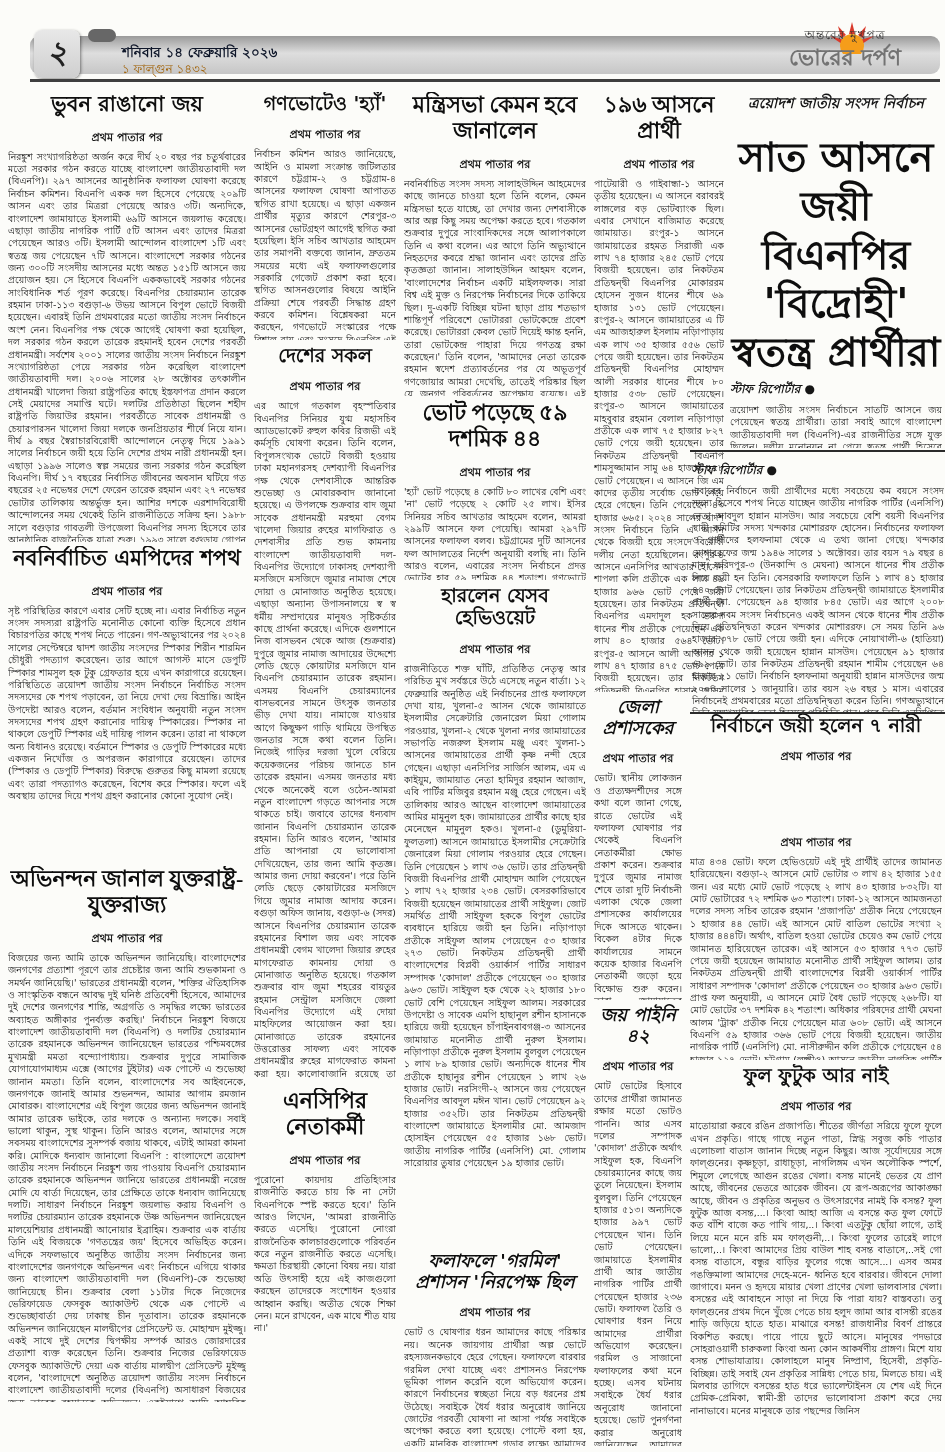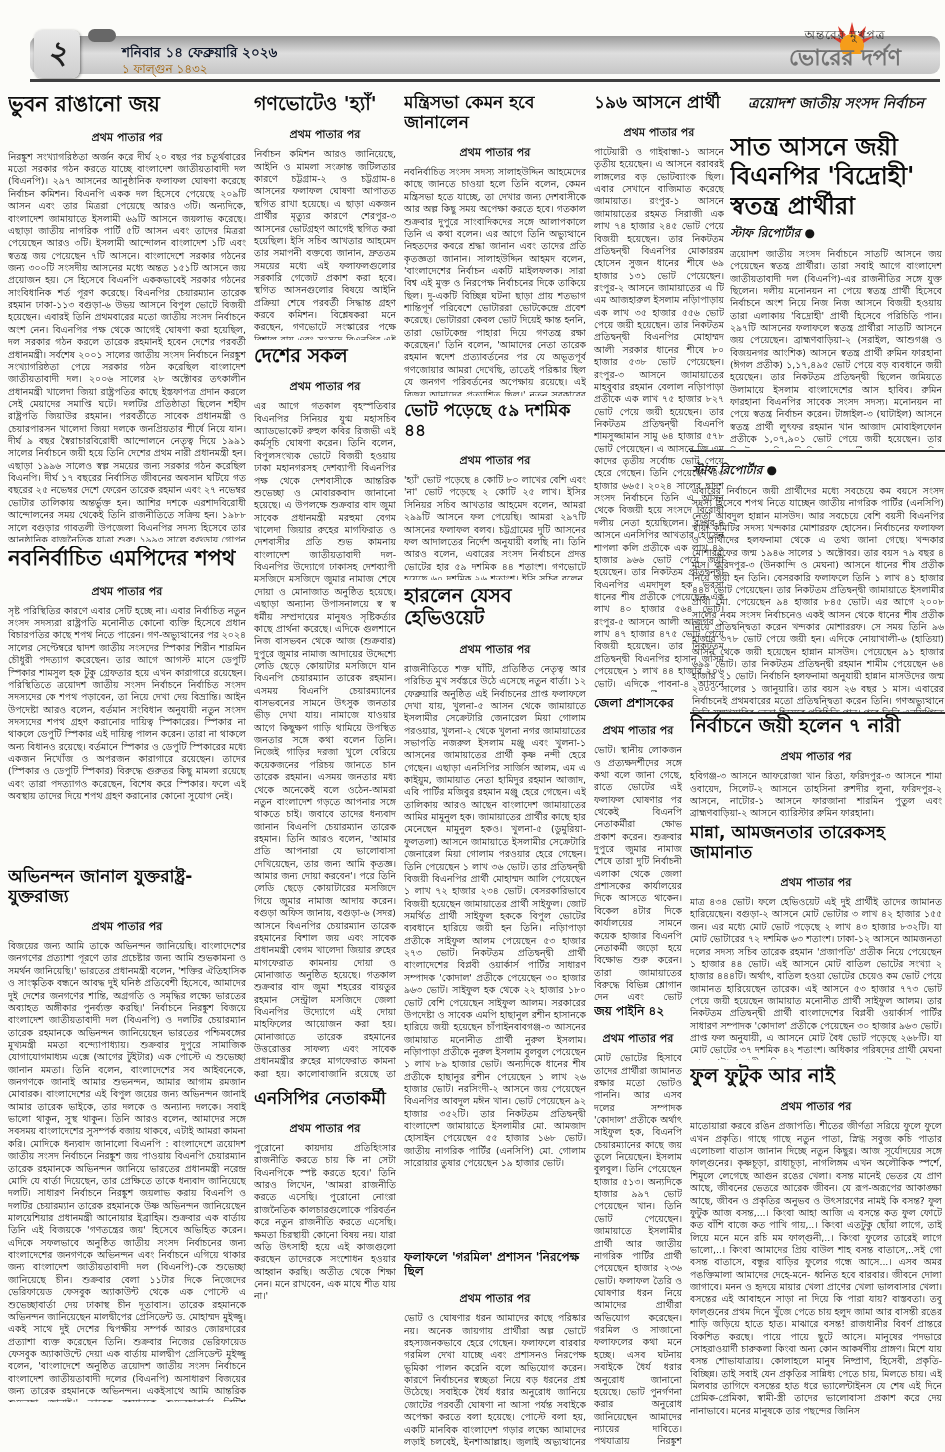--- a/index.html
+++ b/index.html
@@ -15,27 +15,27 @@
   .notch{position:absolute;left:88px;top:29px;width:28px;height:13px;border-radius:7px;background:#676767;}
   .date1{position:absolute;left:122px;top:42px;font-size:13.5px;font-weight:bold;color:#0f172a;}
   .date2{position:absolute;left:122px;top:60px;font-size:12px;color:#a16207;}
   .masthead{position:absolute;left:750px;top:26px;width:190px;height:50px;text-align:center;}
   .mh-sun{position:absolute;left:72px;top:-6px;width:60px;height:34px;z-index:0;}
   .mh-tag{position:relative;z-index:1;font-size:12px;letter-spacing:1px;color:#333;}
   .mh-title{position:relative;z-index:1;font-size:22px;font-weight:bold;color:#737373;line-height:1.1;}
   .header-rule{position:absolute;left:30px;top:79px;width:910px;height:3px;background:#3f3f3f;}
   
   .art{position:absolute;overflow:hidden;}
-  .hl{font-weight:bold;line-height:1.18;margin:0;color:#0e0e0e;}
-  .hl-21{font-size:21px;}  .hl-19{font-size:19px;}  .hl-17{font-size:17px;}  .hl-16{font-size:12px;}
+  .hl{font-weight:bold;text-align:center;line-height:1.18;margin:0;color:#0e0e0e;}
+  .hl-21{font-size:21px;}  .hl-19{font-size:19px;}  .hl-17{font-size:22px;font-family:Liberation Serif, serif;}  .hl-16{font-size:18px;font-style:italic;}
   .cont{font-size:11px;font-weight:bold;text-align:center;margin:12px 0 3px;}
   .byline{font-size:12px;font-weight:bold;font-style:italic;margin:3px 0 4px;}
   .body{font-size:9.3px;line-height:1.33;text-align:justify;margin:0;word-break:break-word;}
   .kicker{font-size:14.5px;font-weight:bold;text-align:center;margin:0 0 17px;font-style:italic;}
-  .hl-lead{font-size:24px;line-height:1.22;}
+  .hl-lead{font-size:40px;line-height:1.22;}
   .hl-box{font-size:22px;line-height:1.3;}
   .boxed{border-top:2px solid #2b2b2b;border-bottom:2px solid #2b2b2b;padding:6px 2px;}
 </style>
 </head>
 <body>
 
 <div class="page">
 
   <div class="header-bar"></div>
   <div class="pn-box">২</div>
@@ -135,24 +135,22 @@
   </section>
 
   <section class="art boxed" style="left:690px;top:450px;width:252px;height:248px">
     <div class="byline">স্টাফ রিপোর্টার ●</div>
     <p class="body">এবারের নির্বাচনে জয়ী প্রার্থীদের মধ্যে সবচেয়ে কম বয়সে সংসদ সদস্য হিসেবে শপথ নিতে যাচ্ছেন জাতীয় নাগরিক পার্টির (এনসিপি) নেতা আবদুল হান্নান মাসউদ। আর সবচেয়ে বেশি বয়সী বিএনপির স্থায়ী কমিটির সদস্য খন্দকার মোশাররফ হোসেন। নির্বাচনের ফলাফল ও প্রার্থীদের হলফনামা থেকে এ তথ্য জানা গেছে। খন্দকার মোশাররফের জন্ম ১৯৪৬ সালের ১ অক্টোবর। তার বয়স ৭৯ বছর ৪ মাস। ফরিদপুর-৩ (উনকান্দি ও মেঘনা) আসনে ধানের শীষ প্রতীক নিয়ে জয়ী হন তিনি। বেসরকারি ফলাফলে তিনি ১ লাখ ৪১ হাজার ৪৪০ ভোট পেয়েছেন। তার নিকটতম প্রতিদ্বন্দ্বী জামায়াতে ইসলামীর প্রার্থী মো. পেয়েছেন ৯৪ হাজার ৮৪৫ ভোট। এর আগে ২০০৮ সালের নবম সংসদ নির্বাচনেও একই আসন থেকে ধানের শীষ প্রতীক নিয়ে প্রতিদ্বন্দ্বিতা করেন খন্দকার মোশাররফ। সে সময় তিনি ৯৬ হাজার ৩৭৮ ভোট পেয়ে জয়ী হন। এদিকে নোয়াখালী-৬ (হাতিয়া) আসন থেকে জয়ী হয়েছেন হান্নান মাসউদ। পেয়েছেন ৯১ হাজার ৬৯৯ ভোট। তার নিকটতম প্রতিদ্বন্দ্বী রহমান শামীম পেয়েছেন ৬৪ হাজার ২১ ভোট। নির্বাচনি হলফনামা অনুযায়ী হান্নান মাসউদের জন্ম ২০০০ সালের ১ জানুয়ারি। তার বয়স ২৬ বছর ১ মাস। এবারের নির্বাচনেই প্রথমবারের মতো প্রতিদ্বন্দ্বিতা করেন তিনি। গণঅভ্যুত্থানে তিনি সম্মুখসারির নেতা হিসেবে পরিচিতি পান। পরে তিনি এনসিপিতে যোগ দেন এবং ১১-দলীয় জোট-সমর্থিত প্রার্থী হিসেবে শাপলা কলি প্রতীক নিয়ে নির্বাচনে অংশ নেন।</p>
   </section>
 
   <section class="art" style="left:690px;top:714px;width:252px;height:104px">
     <h2 class="hl hl-19">নির্বাচনে জয়ী হলেন ৭ নারী</h2>
     <div class="cont">প্রথম পাতার পর</div>
-    <p class="body">হবিগঞ্জ-৩ আসনে আফরোজা খান রিতা, ফরিদপুর-৩ আসনে শামা ওবায়েদ, সিলেট-২ আসনে তাহসিনা রুশদীর লুনা, ফরিদপুর-২ আসনে, নাটোর-১ আসনে ফারজানা শারমিন পুতুল এবং ব্রাহ্মণবাড়িয়া-২ আসনে ব্যারিস্টার রুমিন ফারহানা।</p>
   </section>
   <section class="art" style="left:690px;top:822px;width:252px;height:238px">
-    <h2 class="hl hl-17">মান্না, আমজনতার তারেকসহ জামানাত</h2>
     <div class="cont">প্রথম পাতার পর</div>
     <p class="body">মাত্র ৪৩৪ ভোট। ফলে হেভিওয়েট এই দুই প্রার্থীই তাদের জামানত হারিয়েছেন। বগুড়া-২ আসনে মোট ভোটার ৩ লাখ ৪২ হাজার ১৫৫ জন। এর মধ্যে মোট ভোট পড়েছে ২ লাখ ৪৩ হাজার ৮৩২টি। যা মোট ভোটারের ৭২ দশমিক ৬৩ শতাংশ। ঢাকা-১২ আসনে আমজনতা দলের সদস্য সচিব তারেক রহমান 'প্রজাপতি' প্রতীক নিয়ে পেয়েছেন ১ হাজার ৪৪ ভোট। এই আসনে মোট বাতিল ভোটের সংখ্যা ২ হাজার ৪৪৪টি। অর্থাৎ, বাতিল হওয়া ভোটের চেয়েও কম ভোট পেয়ে জামানত হারিয়েছেন তারেক। এই আসনে ৫৩ হাজার ৭৭৩ ভোট পেয়ে জয়ী হয়েছেন জামায়াত মনোনীত প্রার্থী সাইফুল আলম। তার নিকটতম প্রতিদ্বন্দ্বী প্রার্থী বাংলাদেশের বিপ্লবী ওয়ার্কার্স পার্টির সাধারণ সম্পাদক 'কোদাল' প্রতীকে পেয়েছেন ৩০ হাজার ৯৬৩ ভোট। প্রাপ্ত ফল অনুযায়ী, এ আসনে মোট বৈধ ভোট পড়েছে ২৬৮টি। যা মোট ভোটের ৩৭ দশমিক ৪২ শতাংশ। অধিকার পরিষদের প্রার্থী মেঘনা আলম 'ট্রাক' প্রতীক নিয়ে পেয়েছেন মাত্র ৬০৮ ভোট। এই আসনে বিএনপি ৫৯ হাজার ৩৬৬ ভোট পেয়ে বিজয়ী হয়েছেন। জাতীয় নাগরিক পার্টি (এনসিপি) মো. নাসীরুদ্দীন কলি প্রতীকে পেয়েছেন ৫৪ হাজার ১২৭ ভোট। চট্টগ্রাম-(লক্ষ্মীও) আসনে জাতীয় নাগরিক পার্টির (এনসিপি) প্রার্থী আরিফ পেয়েছেন মাত্র ২ হাজার ৯০৬ ভোট। এটি মোট ভোটের শূন্য দশমিক ৫২ শতাংশ। ফলে তিনিও জামানত রক্ষা করতে পারেননি। এই আসনে বিএনপি প্রার্থী এরশাদ উল্লাহ ১ লাখ ৫০ হাজার ভোট পেয়ে বিজয়ী হয়েছেন। তার নিকটতম প্রতিদ্বন্দ্বী প্রার্থী মো. আবু নাছের পেয়েছেন ৫২ হাজার ৩৩ ভোট। মোট ভোটার ছিলেন ৫ লাখ ৫৪ হাজার ৭২৯ জন। ভোট পড়েছে ৩৪টি।</p>
   </section>
   <section class="art" style="left:690px;top:1064px;width:252px;height:382px">
     <h2 class="hl hl-19">ফুল ফুটুক আর নাই</h2>
     <div class="cont">প্রথম পাতার পর</div>
     <p class="body">মাতোয়ারা করবে রঙিন প্রজাপতি। শীতের জীর্ণতা সরিয়ে ফুলে ফুলে এখন প্রকৃতি। গাছে গাছে নতুন পাতা, স্নিগ্ধ সবুজ কচি পাতার এলোচলা বাতাস জানান দিচ্ছে নতুন কিছুর। আজ সূর্যোদয়ের সঙ্গে ফাল্গুনের। কৃষ্ণচূড়া, রাধাচূড়া, নাগলিঙ্গম এখন অলৌকিক স্পর্শে, শিমুলে লেগেছে আগুন রঙের খেলা। বসন্ত মানেই ভেতর যে প্রাণ আছে, জীবনের ভেতরে আরেক জীবন। যে রূপ-অরূপের আকাঙ্ক্ষা আছে, জীবন ও প্রকৃতির অনুভব ও উৎসারণের নামই কি বসন্ত? ফুল ফুটুক আজ বসন্ত,...। কিংবা আহা আজি এ বসন্তে কত ফুল ফোটে কত বাঁশি বাজে কত পাখি গায়,..। কিংবা এতটুকু ছোঁয়া লাগে, তাই লিয়ে মনে মনে রচি মম ফাল্গুনী,..। কিংবা ফুলের তারেই লাগে ভালো,..। কিংবা আমাদের প্রিয় বাউল শাহ বসন্ত বাতাসে,..সই গো বসন্ত বাতাসে, বন্ধুর বাড়ির ফুলের গন্ধে আসে...। এসব অমর পঙক্তিমালা আমাদের দেহে-মনে- ধ্বনিত হবে বারবার। জীবনে দোলা জাগাবে। মনন ও হৃদয়ে মায়ার খেলা প্রাণের খেলা ভালবাসার খেলা। বসন্তের এই আবাহনে সাড়া না দিয়ে কি পারা যায়? বাস্তবতা। তবু ফাল্গুনের প্রথম দিনে খুঁজে পেতে চায় হলুদ জামা আর বাসন্তী রঙের শাড়ি জড়িয়ে হাতে হাত। মাঝারে বসন্ত! রাজধানীর বিবর্ণ প্রান্তরে বিকশিত করছে। পায়ে পায়ে ছুটে আসে। মানুষের পদভারে সোহরাওয়ার্দী চারুকলা কিংবা অন্য কোন আকর্ষণীয় প্রাঙ্গণ। মিশে যায় বসন্ত শোভাযাত্রায়। কোলাহলে মানুষ নিষ্প্রাণ, হিসেবী, প্রকৃতি-বিচ্ছিন্ন। তাই সবাই যেন প্রকৃতির সান্নিধ্য পেতে চায়, মিলতে চায়। এই মিলবার তাগিদে বসন্তের হাত ধরে ভ্যালেন্টাইনস যে শেষ এই দিনে প্রেমিক-প্রেমিকা, স্বামী-স্ত্রী তাদের ভালোবাসা প্রকাশ করে দেয় নানাভাবে। মনের মানুষকে তার পছন্দের জিনিস</p>
   </section>
 
 </div>

